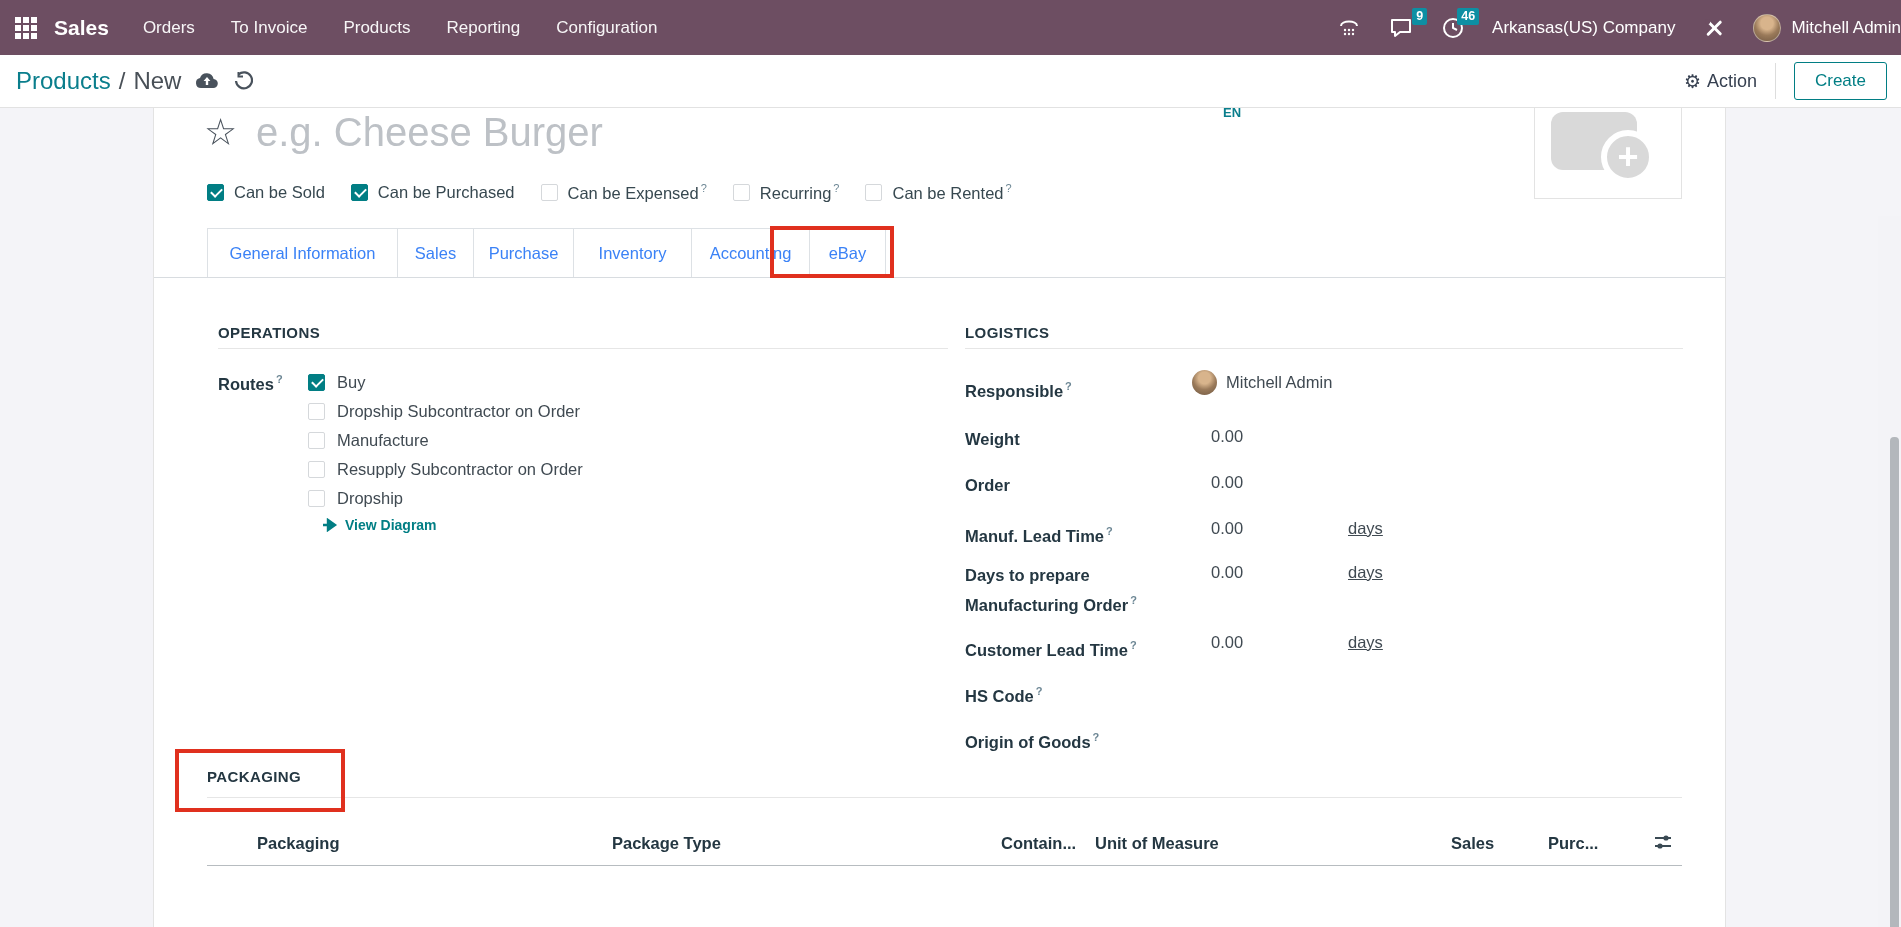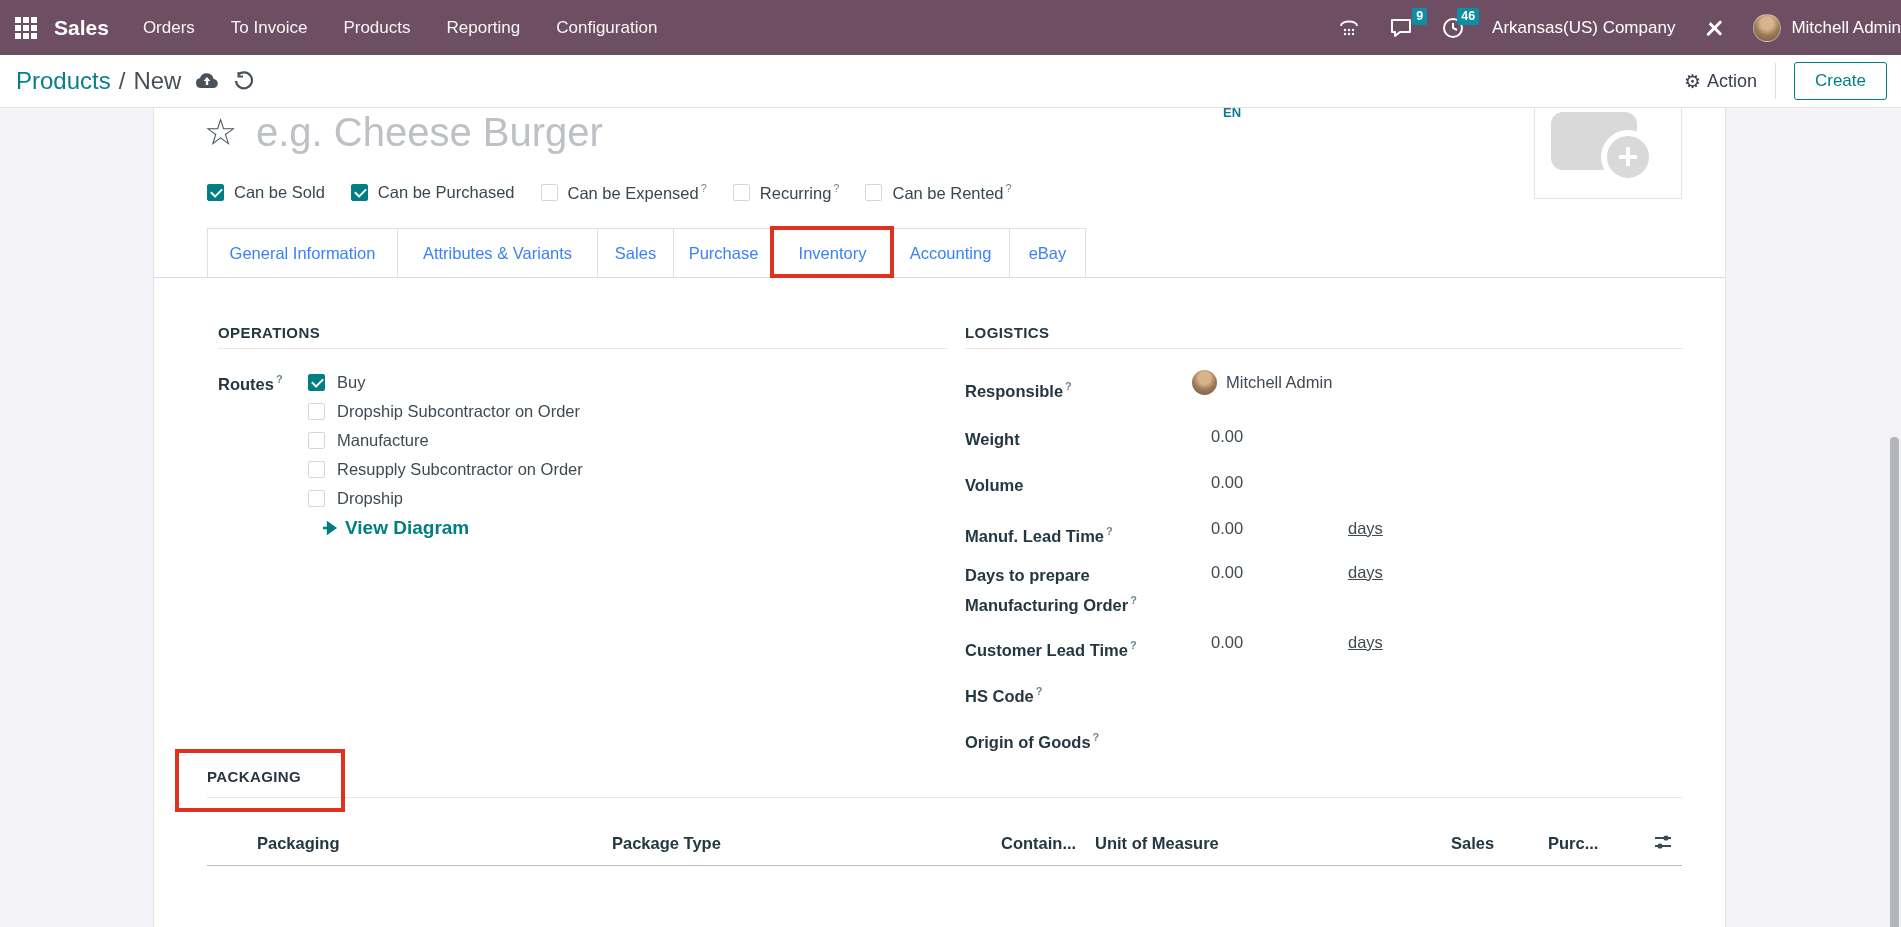--- a/index.html
+++ b/index.html
@@ -74,21 +74,21 @@
   .col { position:absolute; top:216px; }
   .col-left { left:64px; width:730px; }
   .col-right { left:811px; width:718px; }
   .sec-title { font-size:15px; font-weight:700; color:#243742; letter-spacing:.4px; }
   .sec-rule { position:absolute; left:0; right:0; top:24px; height:1px; background:#e6e6e6; }
 
   .routes-label { position:absolute; left:0; top:49px; font-size:16.5px; font-weight:700; color:#243742;}
   .route-row { position:absolute; left:90px; display:flex; align-items:center; gap:12px;
                font-size:16.5px; color:#404a52;}
   .view-diagram { position:absolute; left:104px; top:193px; display:flex; align-items:center; gap:7px;
-                  color:#017e84; font-size:19px; font-weight:700; cursor:pointer;}
+                  color:#017e84; font-size:14px; font-weight:700; cursor:pointer;}
 
   .lrow { position:absolute; left:0; width:718px; font-size:16.5px; }
   .lrow .lab { position:absolute; left:0; top:0; width:218px; font-weight:700; color:#243742; line-height:25px;}
   .lrow .val { position:absolute; left:231px; top:0; color:#404a52; cursor:text;margin-left:15px;}
   .lrow .unit { position:absolute; left:383px; top:0; color:#404a52;text-decoration:underline; }
   .lrow .m2o { position:absolute; left:227px; top:-4px; display:flex; align-items:center; gap:9px; color:#404a52; cursor:pointer;}
   .avatar-sm { width:25px; height:25px; border-radius:50%;
      background:radial-gradient(circle at 50% 32%, #d8b48c 0 28%, #9a7a5a 55%, #6f5741 100%); }
 
   .pack-title { position:absolute; left:53px; top:660px; font-size:15px; font-weight:700; color:#243742; letter-spacing:.4px;}
@@ -230,21 +230,20 @@
           <span><span>Recurring</span><sup class="help">?</sup></span>
         </div>
         <div class="cbx-item">
           <span class="cb"></span>
           <span><span>Can be Rented</span><sup class="help">?</sup></span>
         </div>
       </div>
 
       <div class="tabs">
         <div class="tab t0">General Information</div>
-        <div class="tab t1">Attributes &amp; Variants</div>
         <div class="tab t2">Sales</div>
         <div class="tab t3">Purchase</div>
         <div class="tab t4">Inventory</div>
         <div class="tab t5">Accounting</div>
         <div class="tab t6">eBay</div>
       </div>
 
       <div class="col col-left">
         <div class="sec-title">OPERATIONS</div>
         <div class="sec-rule"></div>
@@ -288,21 +287,21 @@
           <div class="m2o">
             <span class="avatar-sm"></span>
             <span>Mitchell Admin</span>
           </div>
         </div>
         <div class="lrow" style="top:103px">
           <div class="lab">Weight</div>
           <div class="val">0.00</div>
         </div>
         <div class="lrow" style="top:149px">
-          <div class="lab">Volume</div>
+          <div class="lab">Order</div>
           <div class="val">0.00</div>
         </div>
         <div class="lrow" style="top:195px">
           <div class="lab"><span>Manuf. Lead Time</span><sup class="help">?</sup></div>
           <div class="val">0.00</div>
           <div class="unit">days</div>
         </div>
         <div class="lrow" style="top:239px">
           <div class="lab"><span>Days to prepare Manufacturing Order</span><sup class="help">?</sup></div>
           <div class="val">0.00</div>

